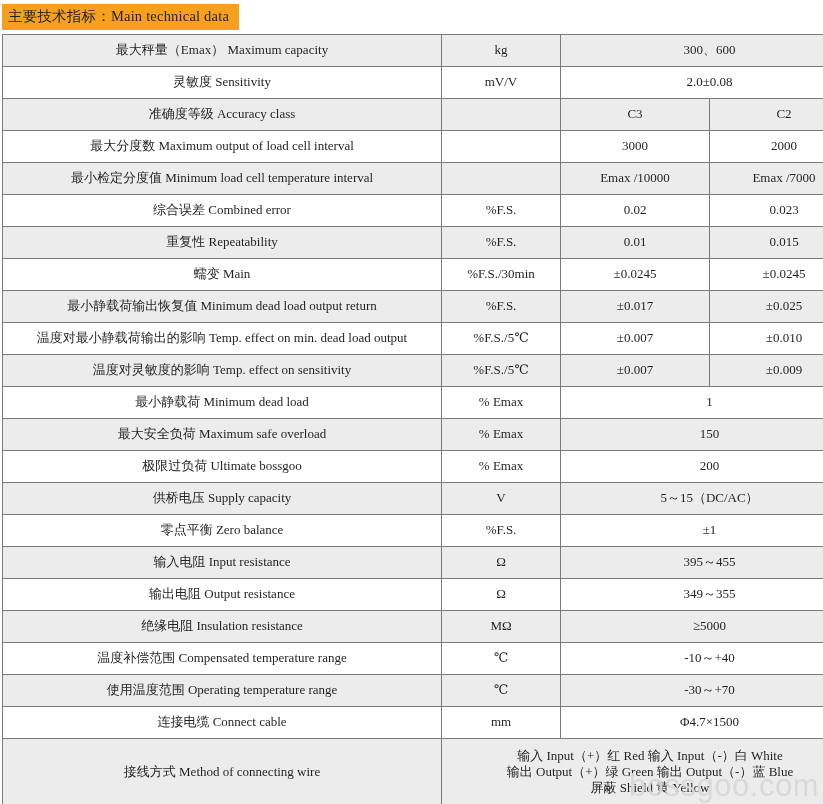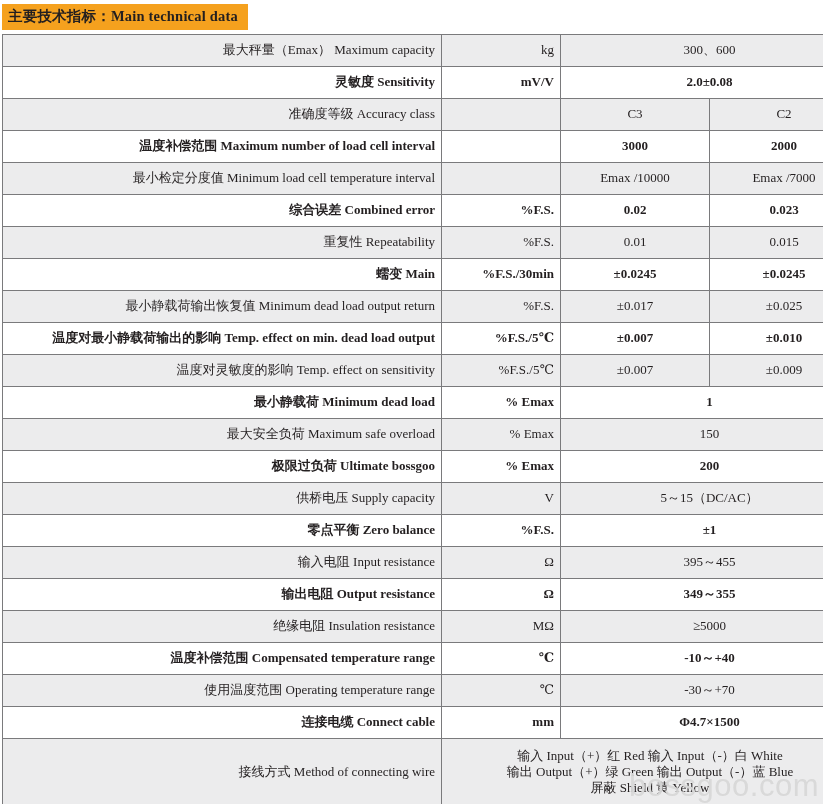--- a/index.html
+++ b/index.html
@@ -10,21 +10,21 @@
     color:#231f20;
     overflow:hidden;
     position:relative;
   }
   .header-bar{
     display:inline-block;
     background:#f5a11e;
     padding:3px 10px 4px 6px;
     margin:4px 4px 4px 2px;
     font-size:14.5px;
-    font-weight:bold;
+    font-weight:normal;
     letter-spacing:0.2px;
     color:#231f20;
     white-space:nowrap;
   }
   table.spec{
     border-collapse:collapse;
     table-layout:fixed;
     width:819px;
     margin-left:2px;
     border:1px solid #6e6e70;
@@ -32,38 +32,38 @@
   table.spec td{
     border:1px solid #7a7a7c;
     font-size:13px;
     height:31px;
     padding:0 6px;
     vertical-align:middle;
     line-height:1.25;
   }
   td.label{
     width:426px;
-    text-align:right;
+    text-align:center;
     padding-left:10px;
     white-space:nowrap;
     overflow:hidden;
   }
   td.unit{
     width:106px;
-    text-align:right;
+    text-align:center;
     white-space:nowrap;
   }
   td.val{
     text-align:center;
     white-space:nowrap;
   }
   td.val.full{width:285px;}
   td.val.half{width:133px;}
   tr.odd td{background:#ececed;}
-  tr.even td{background:#ffffff;font-weight:bold;}
+  tr.even td{background:#ffffff;}
   tr.wire td{height:66px;vertical-align:middle;}
   td.wire-val{
     text-align:center;
     line-height:1.45;
     font-size:12.5px;
     white-space:nowrap;
     padding:2px 4px;
   }
   .wire-line{display:block;}
   .watermark{
@@ -98,21 +98,21 @@
         <td class="unit">mV/V</td>
         <td class="val full" colspan="2">2.0±0.08</td>
       </tr>
       <tr class="odd">
         <td class="label">准确度等级 Accuracy class</td>
         <td class="unit"></td>
         <td class="val half">C3</td>
         <td class="val half">C2</td>
       </tr>
       <tr class="even">
-        <td class="label">温度补偿范围 Maximum number of load cell interval</td>
+        <td class="label">最大分度数 Maximum output of load cell interval</td>
         <td class="unit"></td>
         <td class="val half">3000</td>
         <td class="val half">2000</td>
       </tr>
       <tr class="odd">
         <td class="label">最小检定分度值 Minimum load cell temperature interval</td>
         <td class="unit"></td>
         <td class="val half">Emax /10000</td>
         <td class="val half">Emax /7000</td>
       </tr>

